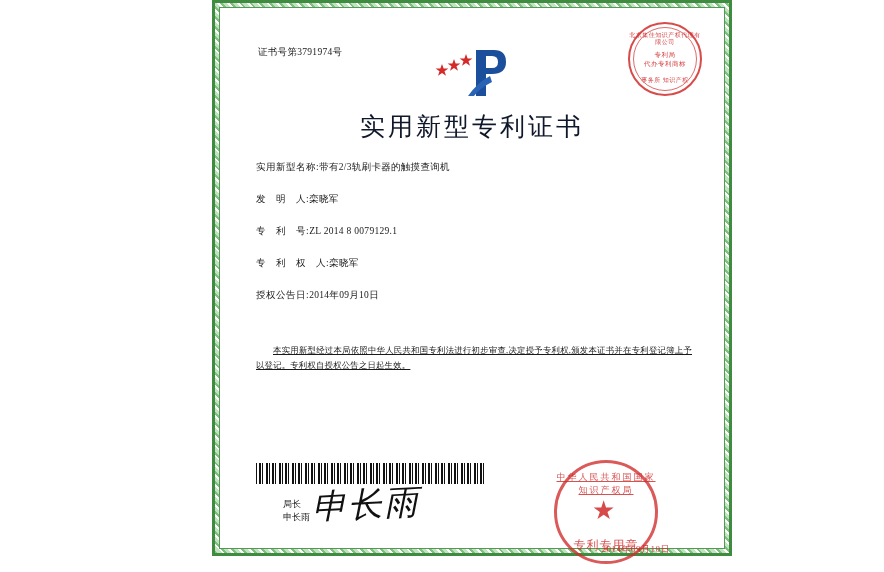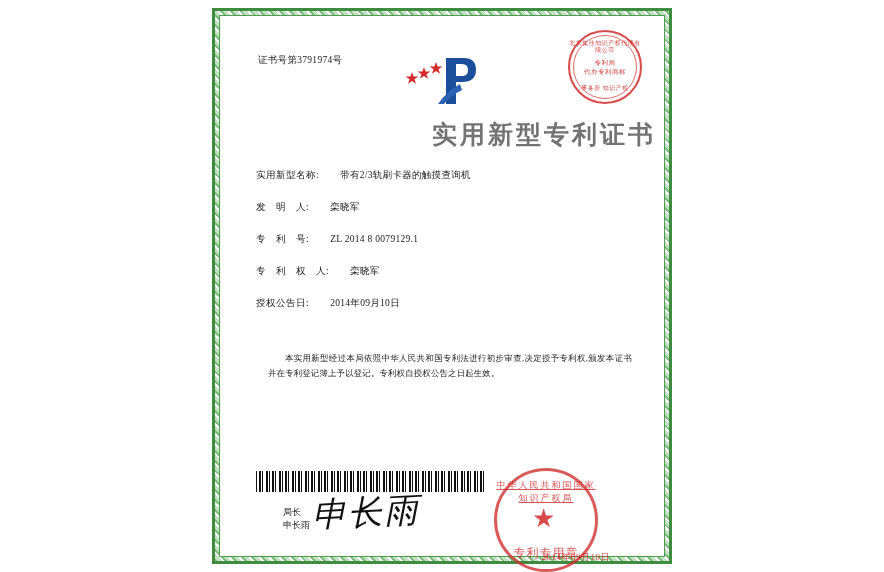--- a/index.html
+++ b/index.html
@@ -16,22 +16,22 @@
   .page {
     position: relative;
     width: 884px;
     height: 572px;
     background: #ffffff;
   }
   
   .cert {
     position: absolute;
     left: 212px;
-    top: 8px;
-    width: 460px;
+    top: 0;
+    width: 520px;
     height: 556px;
     background: #ffffff;
     box-sizing: border-box;
   }
   
   .border-outer {
     position: absolute;
     inset: 0;
     border: 3px solid #3f8b3f;
     box-sizing: border-box;
@@ -131,60 +131,61 @@
     width: 76px;
     height: 62px;
   }
 
   
   .main-title {
     position: absolute;
     left: 0;
     right: 0;
     top: 96px;
-    text-align: right;
+    text-align: center;
     font-size: 25px;
-    font-weight: bold;
+    font-weight: normal;
     letter-spacing: 3px;
-    color: #737373;
+    color: #0f172a;
     font-family: "DejaVu Sans", sans-serif;
   }
 
   
   .fields {
     position: absolute;
     left: 28px;
     right: 24px;
     top: 146px;
   }
   .field {
     font-size: 9.5px;
     color: #1a1a1a;
     line-height: 14px;
     margin-bottom: 18px;
     white-space: nowrap;
   }
   .field .lbl { letter-spacing: 0.5px; }
-  .field .val { letter-spacing: 0.3px; margin-left: 21px; }
+  .field .val { letter-spacing: 0.3px; }
 
   
   .body-text {
     position: absolute;
     left: 28px;
     right: 24px;
     top: 330px;
     font-size: 8.4px;
     line-height: 14.5px;
     color: #1a1a1a;
     text-align: justify;
     letter-spacing: 0.2px;
   }
   .body-text p {
-    margin: 0 0 1px 12px;
+    margin: 0 0 1px 0;
     text-indent: 17px;
+    text-decoration: underline;
   }
 
   
   .barcode {
     position: absolute;
     left: 28px;
     top: 449px;
     width: 230px;
     height: 21px;
     background-image: repeating-linear-gradient(90deg,

